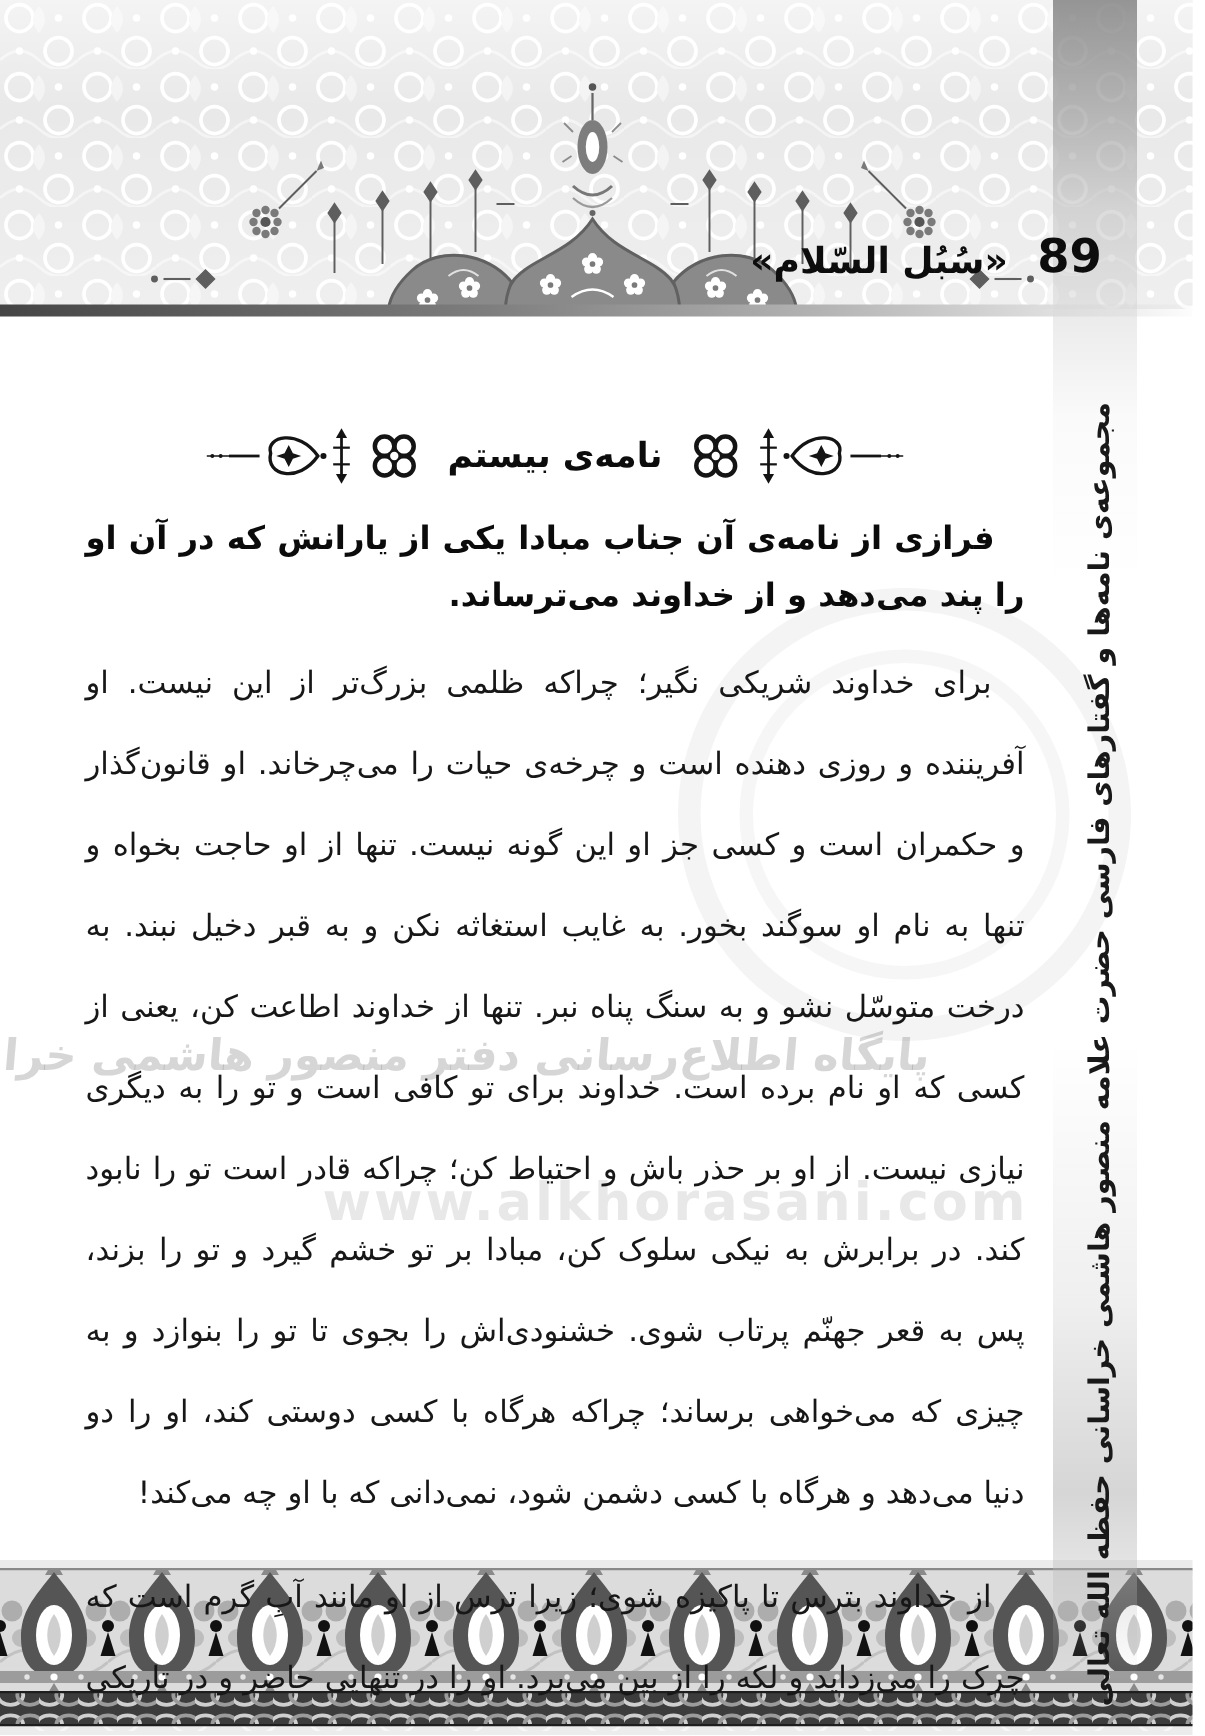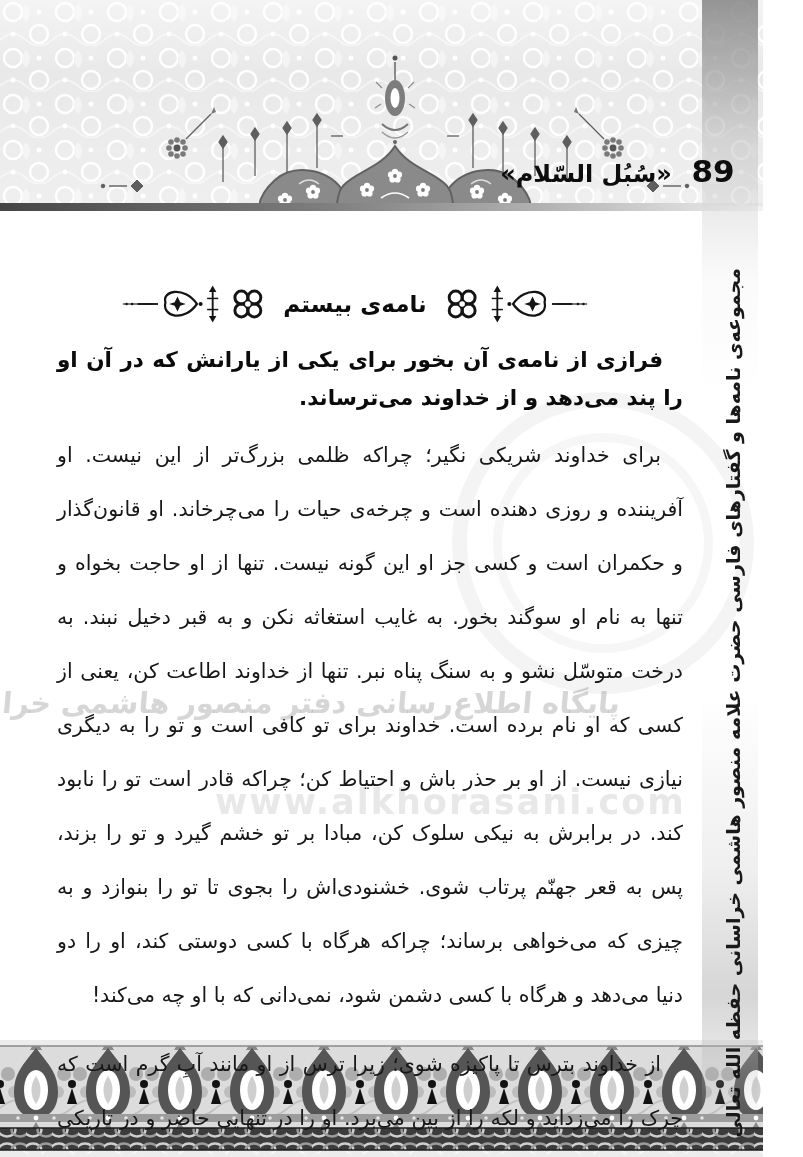--- a/index.html
+++ b/index.html
@@ -1,18 +1,19 @@
 <!DOCTYPE html>
 <html lang="fa"><head>
 <meta charset="utf-8">
 <style>
   html,body{margin:0;padding:0;background:#fff;}
   .page{
     position:relative;width:763px;height:1157px;overflow:hidden;background:#fff;
     font-family:"DejaVu Sans",sans-serif;
+    padding-left:32px;
   }
   
   .side-strip{
     position:absolute;left:702px;top:0;width:56px;height:1157px;z-index:3;
     background:linear-gradient(180deg,
       rgba(125,125,125,.80) 0%,
       rgba(150,150,150,.72) 5%,
       rgba(190,190,190,.55) 12%,
       rgba(235,235,235,.25) 24%,
       rgba(255,255,255,0) 34%,
@@ -36,21 +37,21 @@
     position:absolute;top:153px;left:684px;width:58px;z-index:5;
     text-align:center;font-weight:bold;font-size:31px;color:#0d0d0d;
   }
   .sidebar-text{
     position:absolute;left:722px;top:268px;width:672px;height:34px;z-index:5;
     transform-origin:0 0;transform:rotate(-90deg) translateX(-672px);
     direction:rtl;text-align:right;white-space:nowrap;
     font-size:19px;font-weight:bold;color:#191919;
   }
   .heading-row{
-    position:absolute;top:281px;left:42px;width:626px;height:46px;z-index:5;
+    position:absolute;top:281px;left:57px;width:626px;height:46px;z-index:5;
     display:flex;align-items:center;justify-content:center;gap:10px;
   }
   .heading-text{direction:rtl;font-size:23px;font-weight:bold;color:#0c0c0c;white-space:nowrap;padding:0 2px;}
   .orn{width:150px;height:44px;flex:0 0 auto;}
   .orn.mirror{transform:scaleX(-1);}
   .content{
     position:absolute;top:341px;left:57px;width:626px;z-index:5;
     direction:rtl;text-align:justify;color:#171717;
   }
   .summary{font-size:21.5px;font-weight:bold;line-height:38px;text-indent:20px;margin:0 0 11px 0;color:#0b0b0b;}
@@ -296,19 +297,19 @@
             <circle cx="144" cy="15" r="7"></circle>
           <circle cx="130" cy="29" r="7"></circle>
             <circle cx="144" cy="29" r="7"></circle>
         </g>
         <circle cx="137" cy="22" r="3" fill="#ffffff" stroke="none"></circle>
       </g>
     </svg>
   </div>
 
   <div class="content">
-    <p class="summary">فرازی از نامه‌ی آن بخور برای یکی از یارانش که در آن او را پند می‌دهد و از خداوند می‌ترساند.</p>
+    <p class="summary">فرازی از نامه‌ی آن جناب مبادا یکی از یارانش که در آن او را پند می‌دهد و از خداوند می‌ترساند.</p>
     <p class="para">برای خداوند شریکی نگیر؛ چراکه ظلمی بزرگ‌تر از این نیست. او آفریننده و روزی دهنده است و چرخه‌ی حیات را می‌چرخاند. او قانون‌گذار و حکمران است و کسی جز او این گونه نیست. تنها از او حاجت بخواه و تنها به نام او سوگند بخور. به غایب استغاثه نکن و به قبر دخیل نبند. به درخت متوسّل نشو و به سنگ پناه نبر. تنها از خداوند اطاعت کن، یعنی از کسی که او نام برده است. خداوند برای تو کافی است و تو را به دیگری نیازی نیست. از او بر حذر باش و احتیاط کن؛ چراکه قادر است تو را نابود کند. در برابرش به نیکی سلوک کن، مبادا بر تو خشم گیرد و تو را بزند، پس به قعر جهنّم پرتاب شوی. خشنودی‌اش را بجوی تا تو را بنوازد و به چیزی که می‌خواهی برساند؛ چراکه هرگاه با کسی دوستی کند، او را دو دنیا می‌دهد و هرگاه با کسی دشمن شود، نمی‌دانی که با او چه می‌کند!</p>
     <p class="para">از خداوند بترس تا پاکیزه شوی؛ زیرا ترس از او مانند آبِ گرم است که چرک را می‌زداید و لکه را از بین می‌برد. او را در تنهایی حاضر و در تاریکی ناظر بدان، تا تنهایی تو را نفریبد و تاریکی تو را جرأت ندهد. او قاضی، شاهد و مدّعی است و مجرم را می‌گیرد و کیفر می‌دهد. آیا مجرم از شاهد نمی‌اندیشد و از قاضی پروا ندارد؟! چون دسیسه می‌کنی، دسیسه‌ات را می‌داند و چون نجوا می‌کنی، نجوایت را می‌شنود؛ زیرا از رگ گردن به تو نزدیک‌تر است. آیا به فکر آبرویت نیستی و از حاضر و ناظر شرم نمی‌داری؟!</p>
 
   </div>
 
 </div>
 
 </body></html>

